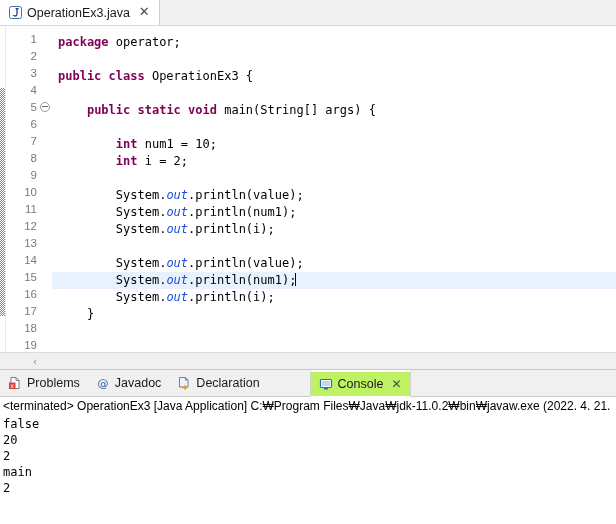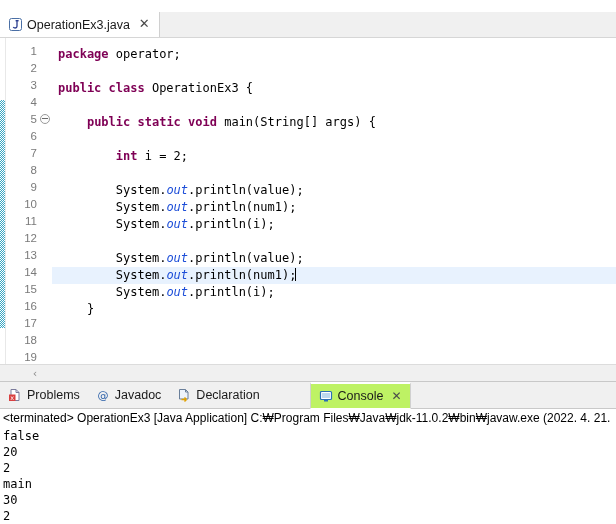--- a/index.html
+++ b/index.html
@@ -17,21 +17,20 @@
   }
 
   
   #editor-tabbar {
     position: relative;
     height: 25px;
     background: #f0f0f0;
     border-bottom: 1px solid #d6d6d6;
     display: flex;
     align-items: flex-start;
-    margin-top: 12px;
   }
   #editor-tab {
     display: flex;
     align-items: center;
     gap: 5px;
     padding: 0 7px 0 9px;
     background: #ffffff;
     border-right: 1px solid #d0d0d0;
     height: 100%;
     box-sizing: border-box;
@@ -308,20 +307,21 @@
       <div class="lineno"></div>
       <div class="lineno"></div>
     </div>
   <div id="code">
       <div class="cline"><span class="kw">package </span><span>operator;</span></div>
       <div class="cline">&nbsp;</div>
       <div class="cline"><span class="kw">public class </span><span>OperationEx3 {</span></div>
       <div class="cline">&nbsp;</div>
       <div class="cline"><span>    </span><span class="kw">public static void </span><span>main(String[] args) {</span></div>
       <div class="cline">&nbsp;</div>
+      <div class="cline"><span>        </span><span class="kw">int </span><span>num1 = 10;</span></div>
       <div class="cline"><span>        </span><span class="kw">int </span><span>i = 2;</span></div>
       <div class="cline">&nbsp;</div>
       <div class="cline"><span>        System.</span><span class="sfield">out</span><span>.println(value);</span></div>
       <div class="cline"><span>        System.</span><span class="sfield">out</span><span>.println(num1);</span></div>
       <div class="cline"><span>        System.</span><span class="sfield">out</span><span>.println(i);</span></div>
       <div class="cline">&nbsp;</div>
       <div class="cline"><span>        System.</span><span class="sfield">out</span><span>.println(value);</span></div>
       <div class="cline current"><span>        System.</span><span class="sfield">out</span><span>.println(num1);</span><span class="caret"></span></div>
       <div class="cline"><span>        System.</span><span class="sfield">out</span><span>.println(i);</span></div>
       <div class="cline"><span>    }</span></div>
@@ -367,17 +367,16 @@
         <span class="vtab-close">✕</span>
       </div>
     </div>
   <div id="console-body">
     <div id="console-header">&lt;terminated&gt; OperationEx3 [Java Application] C:₩Program Files₩Java₩jdk-11.0.2₩bin₩javaw.exe  (2022. 4. 21.</div>
     <div id="console-output">
         <div class="oline">false</div>
         <div class="oline">20</div>
         <div class="oline">2</div>
         <div class="oline">main</div>
-        <div class="oline">30</div>
         <div class="oline">2</div>
       </div>
   </div>
 </div>
 
 </body></html>

